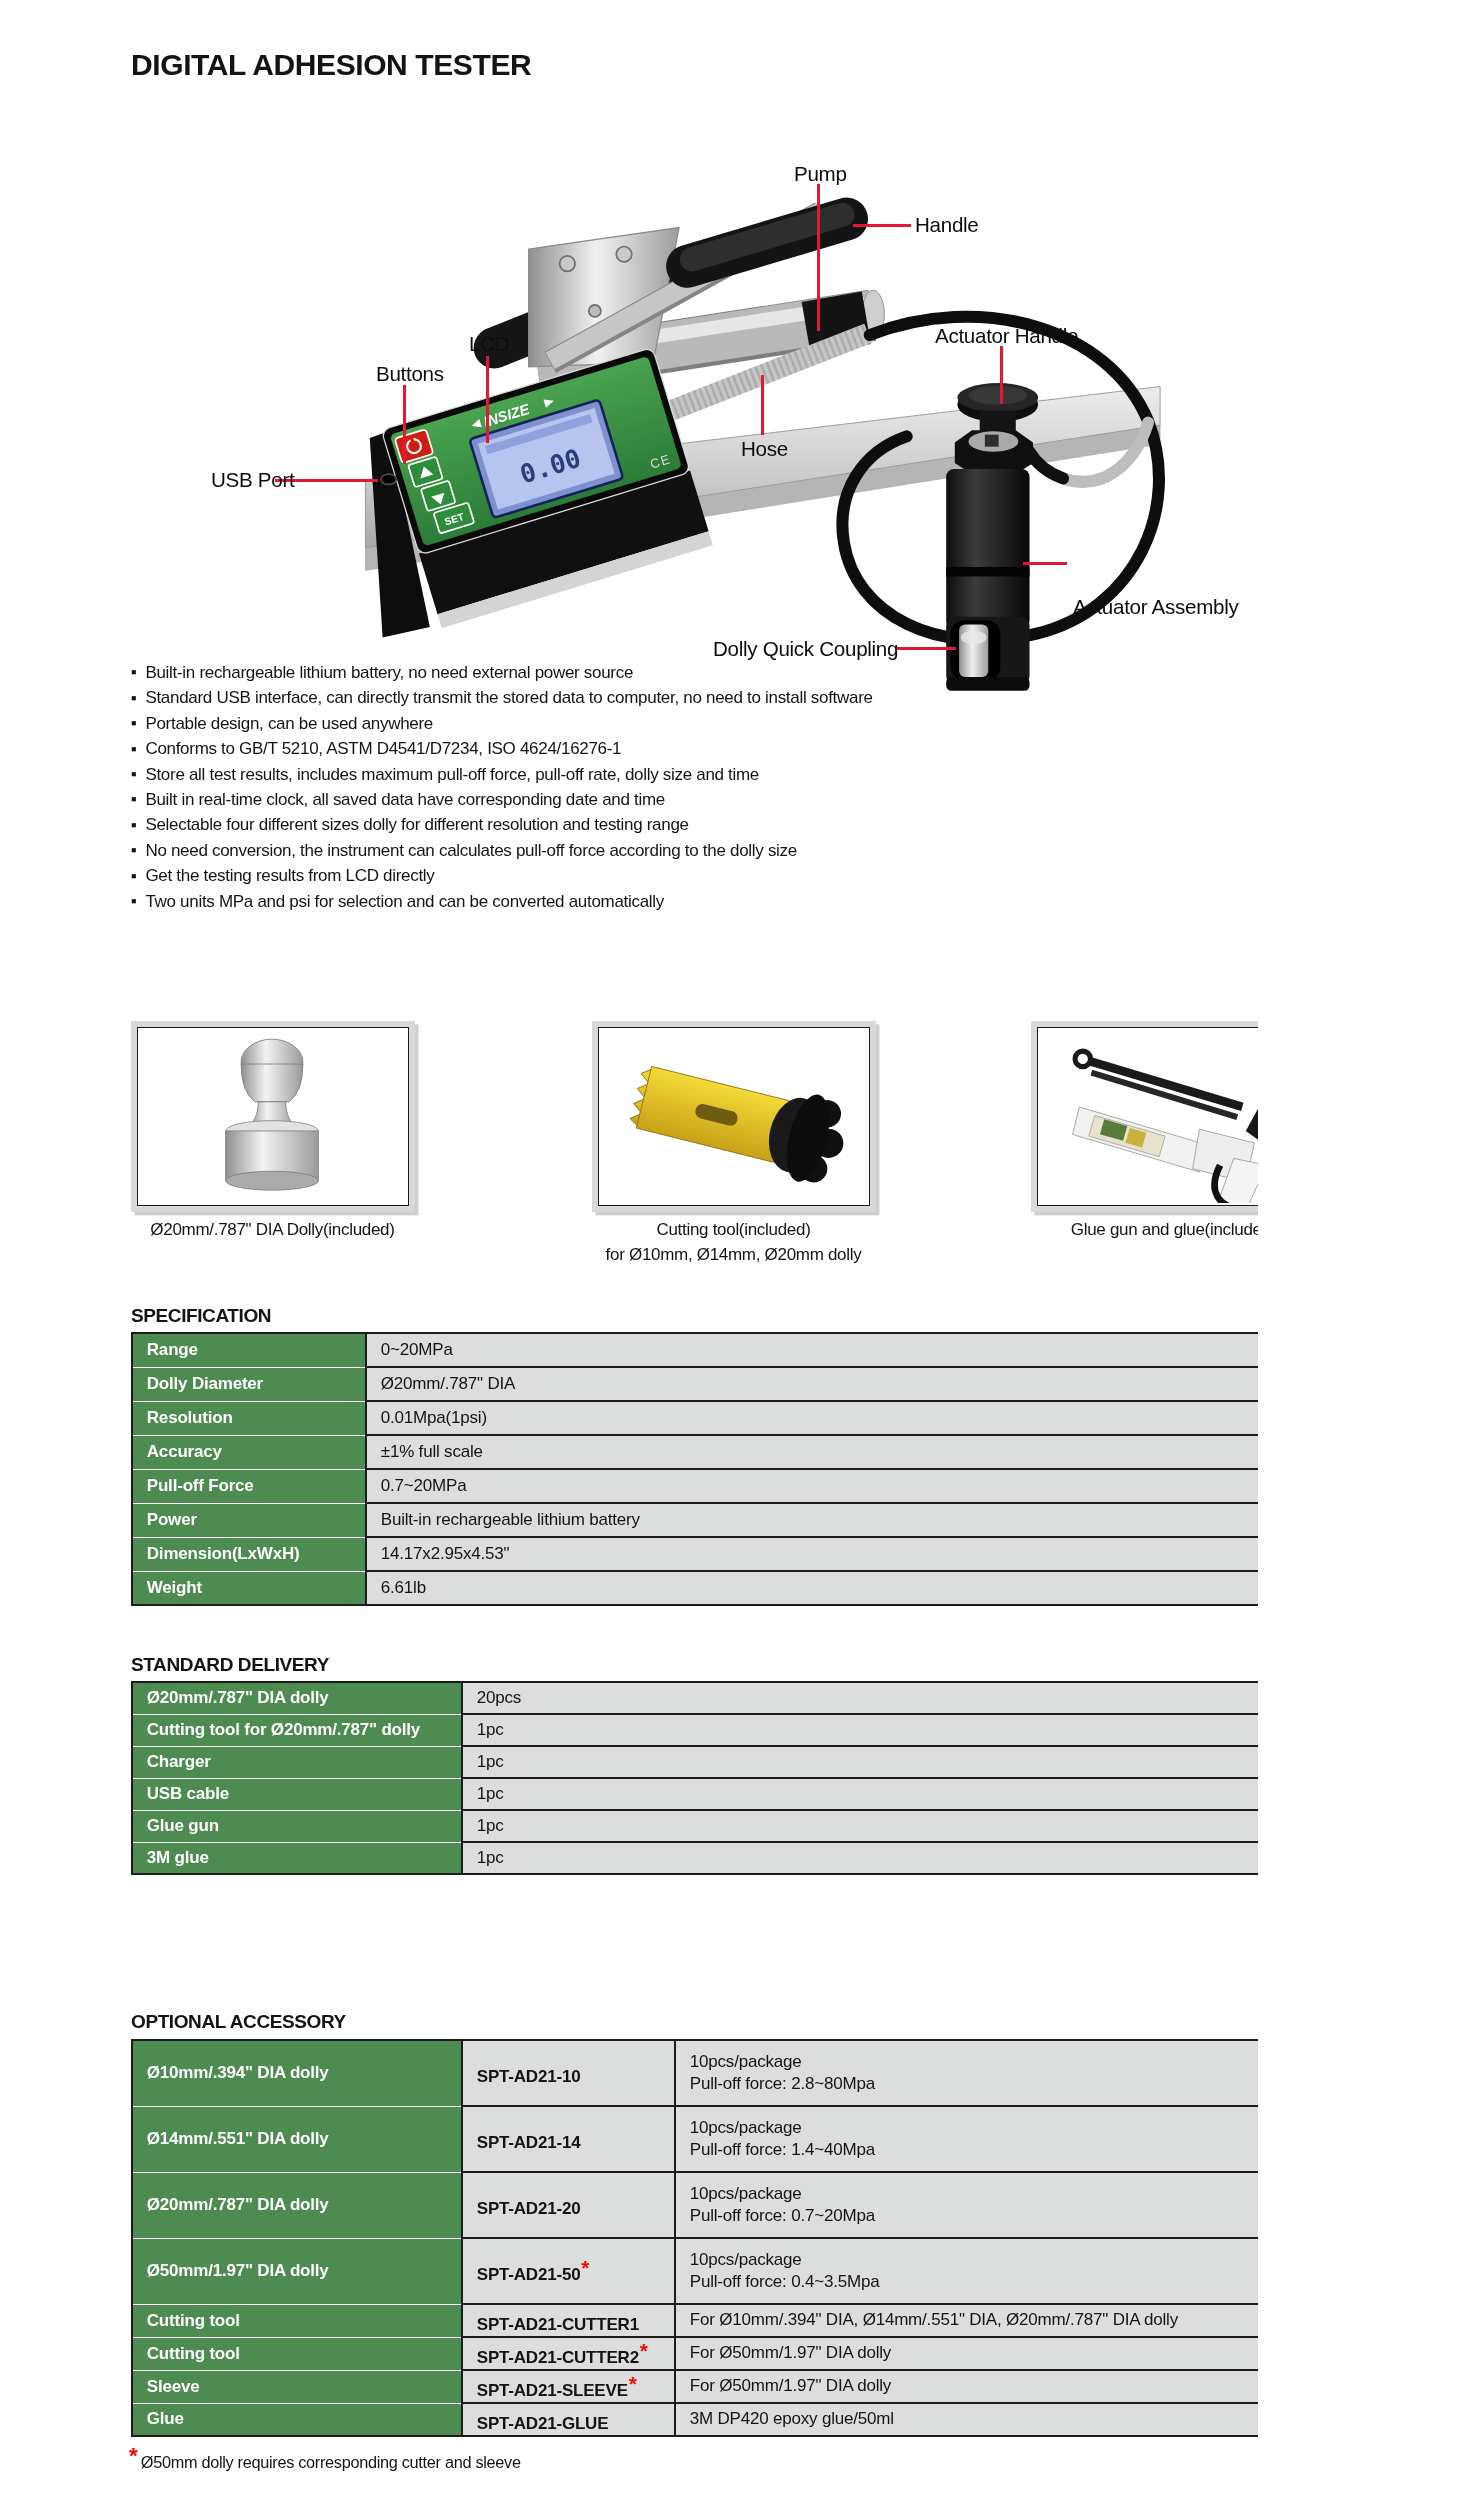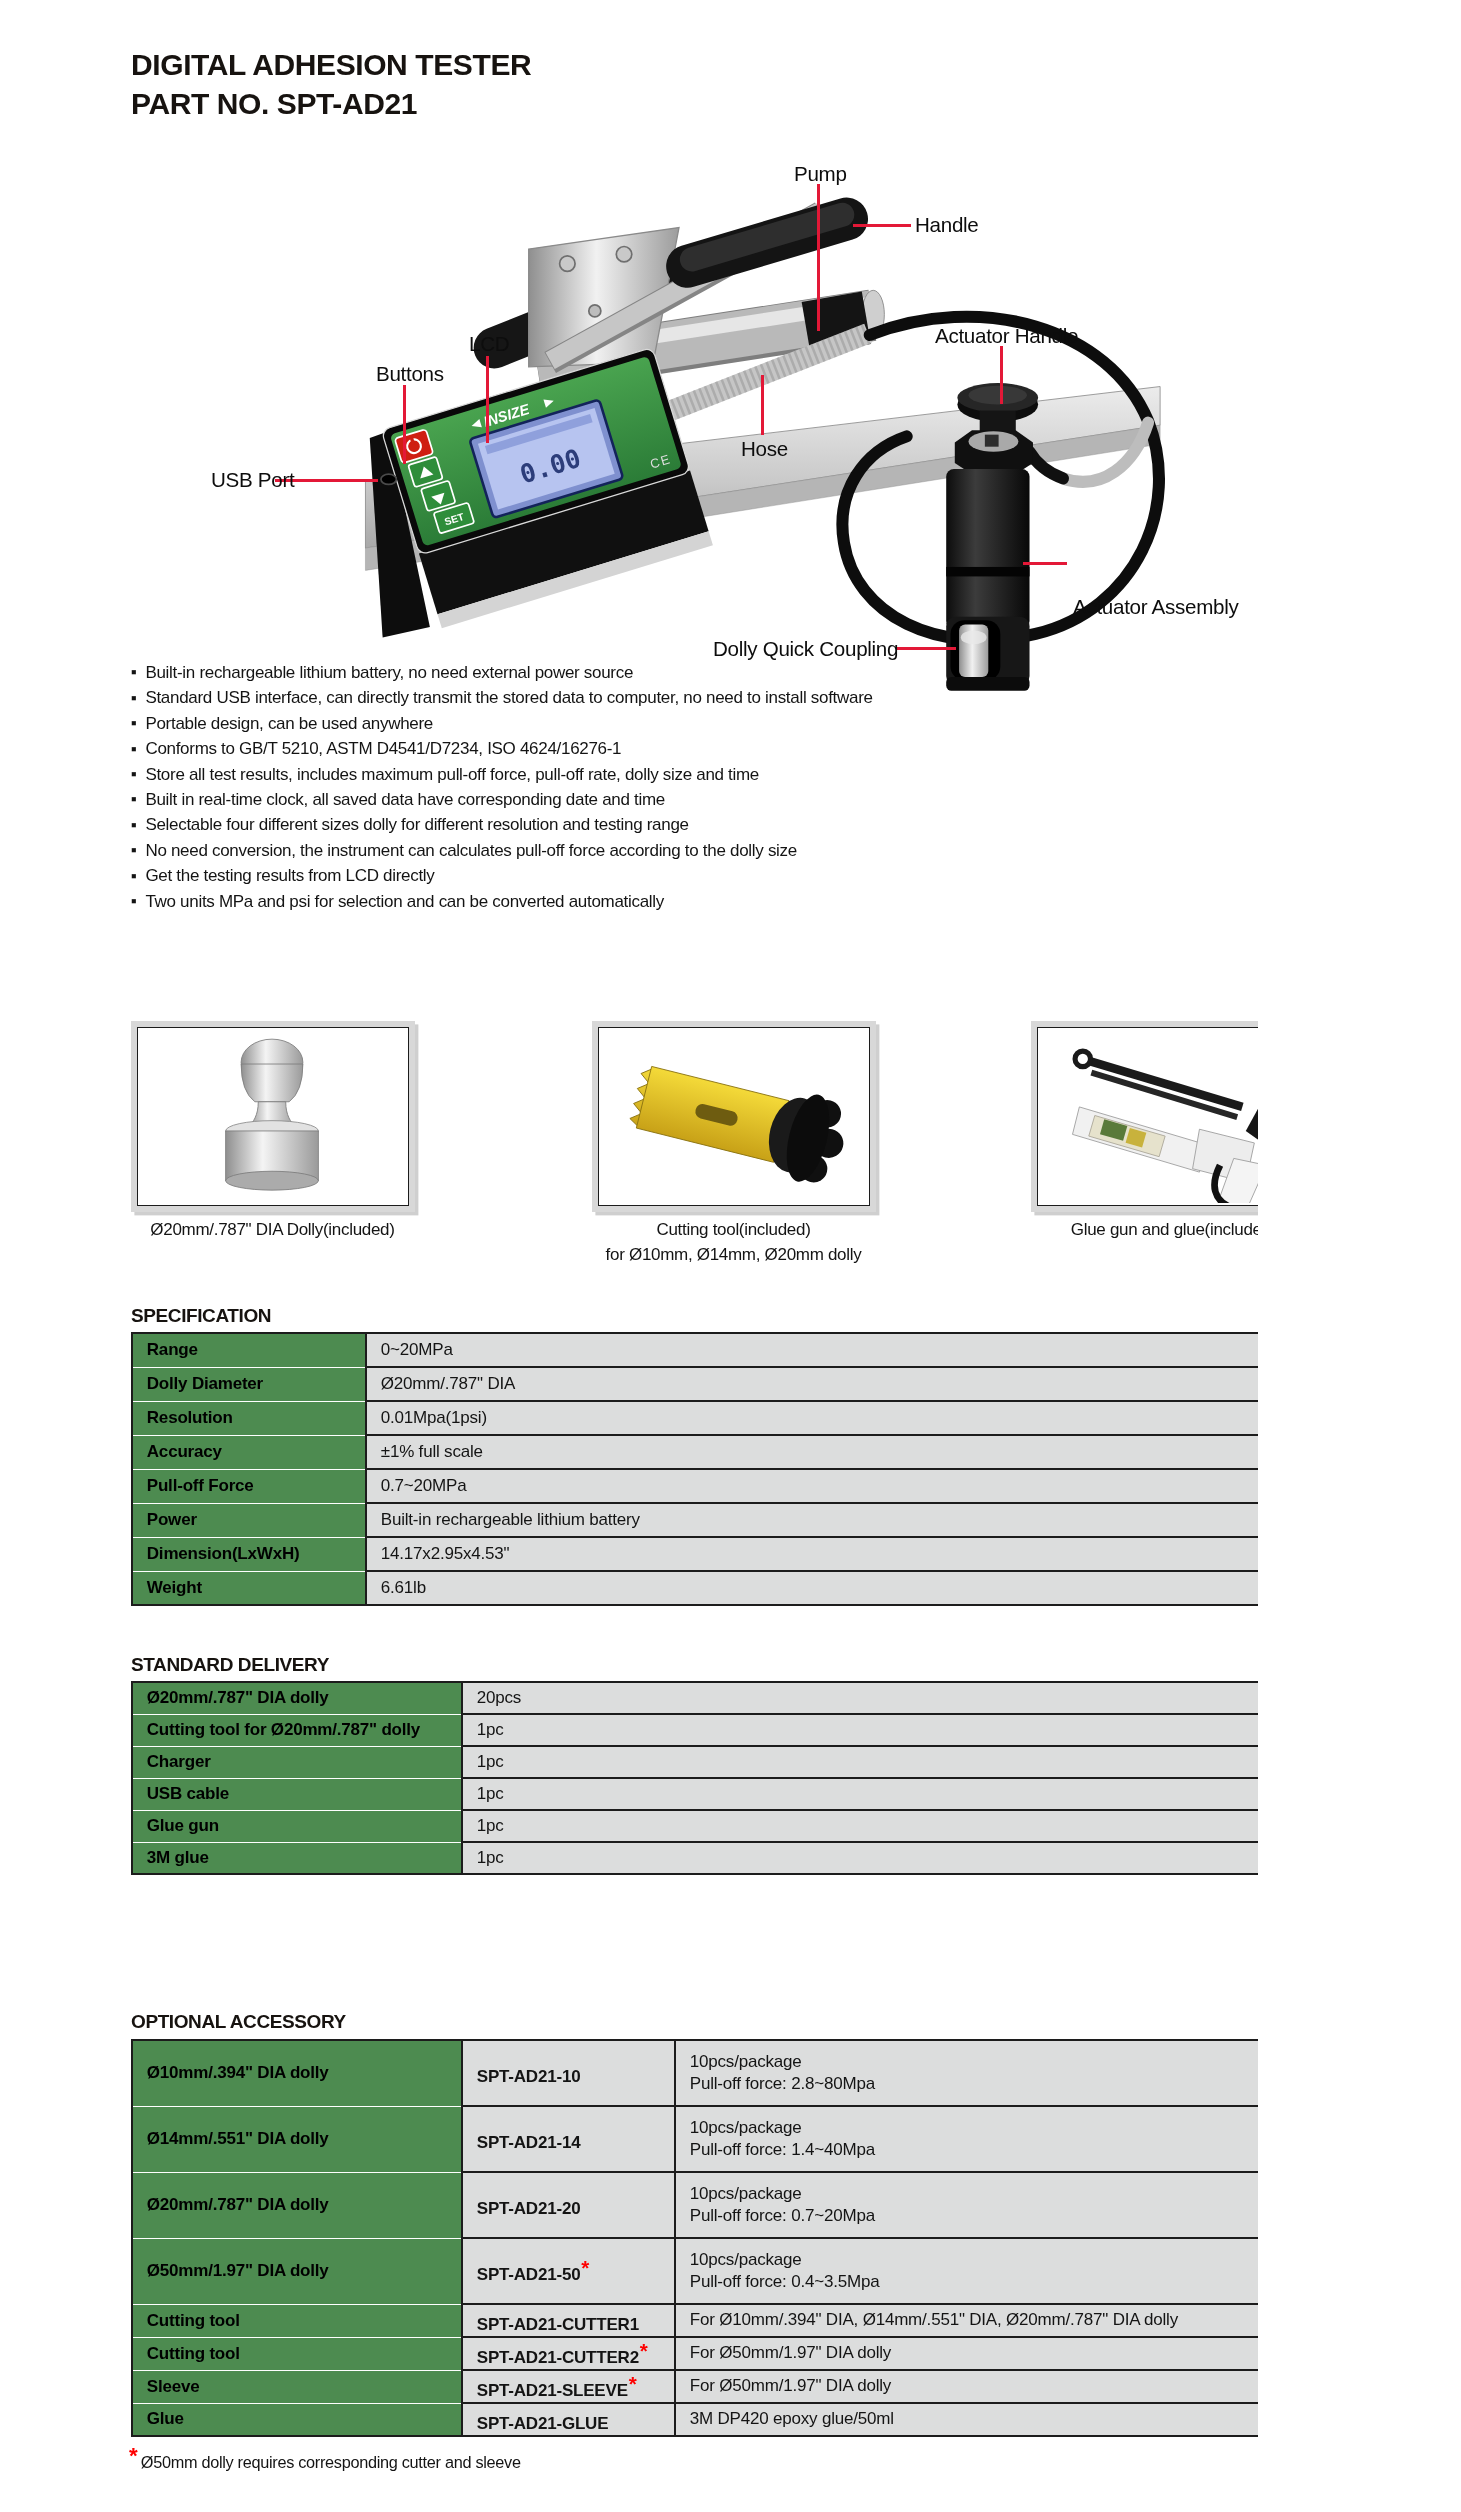--- a/index.html
+++ b/index.html
@@ -30,21 +30,21 @@
   .caption{position:absolute;width:395px;text-align:center;font-size:17px;letter-spacing:-0.3px;color:#141414;}
 
   
   .heading{position:absolute;font-size:19px;font-weight:bold;letter-spacing:-0.4px;color:#171310;}
 
   
   table.t{position:absolute;border-collapse:collapse;width:1203px;table-layout:fixed;
           font-size:17px;letter-spacing:-0.2px;}
   table.t,.t td{border:2.6px solid #1c1c1c;}
   .t td{padding:0 13.8px;vertical-align:middle;background:#dcdddd;color:#141414;}
-  .t td.lbl{background:#4d8b50;color:#000000;font-weight:bold;
+  .t td.lbl{background:#4d8b50;color:#ffffff;font-weight:bold;
             border-top:1.7px solid #ffffff;border-bottom:1.7px solid #ffffff;
             border-left:2.6px solid #1c1c1c;border-right:2.6px solid #1c1c1c;}
   .t tr:first-child td.lbl{border-top:2.6px solid #1c1c1c;}
   .t tr:last-child td.lbl{border-bottom:2.6px solid #1c1c1c;}
   .spec td{height:32px;}
   .deliv td{height:30px;}
   .opt td.tall{height:64px;}
   .opt td.short{height:31px;}
   .opt td.code{font-weight:bold;}
   .desc2{font-size:17px;line-height:22.3px;}
@@ -54,21 +54,20 @@
   .footnote{position:absolute;left:129px;top:2443px;font-size:16.3px;letter-spacing:-0.3px;color:#141414;}
   .footnote .fstar{color:#fe0000;font-weight:bold;font-size:22.3px;vertical-align:5.2px;margin-right:3.4px;}
 </style>
 </head>
 <body>
 
 <div class="page">
 
   <div class="title">
     <div>DIGITAL ADHESION TESTER</div>
-    <div>PART NO. SPT-AD21</div>
   </div>
 
   <svg class="fig-svg" width="1462" height="567" viewBox="0 0 1701 660">
     <defs>
       <linearGradient id="gPlate" x1="0" y1="0" x2="0" y2="1">
         <stop offset="0" stop-color="#ececec"></stop>
           <stop offset="0.6" stop-color="#c9c9c9"></stop>
           <stop offset="1" stop-color="#a8a8a8"></stop>
       </linearGradient>
       <linearGradient id="gSilverV" x1="0" y1="0" x2="1" y2="0">

